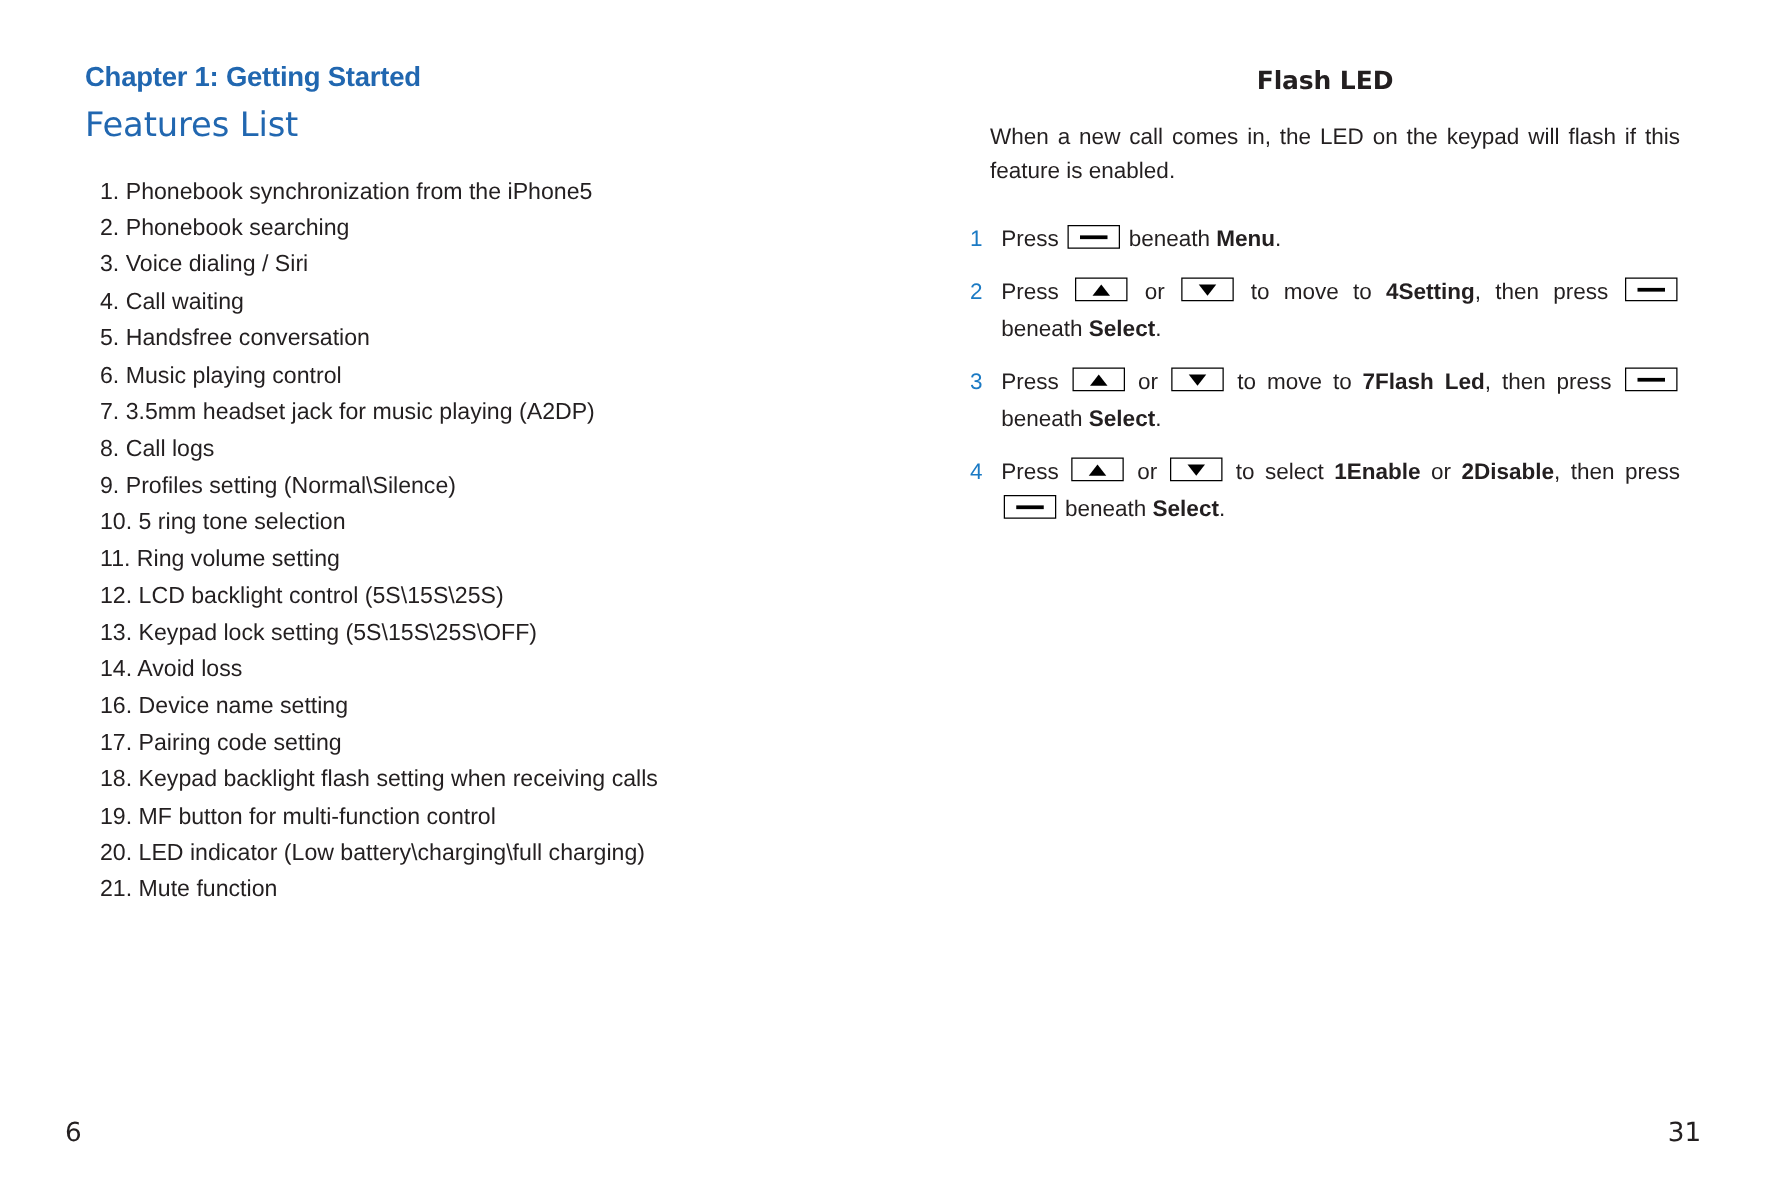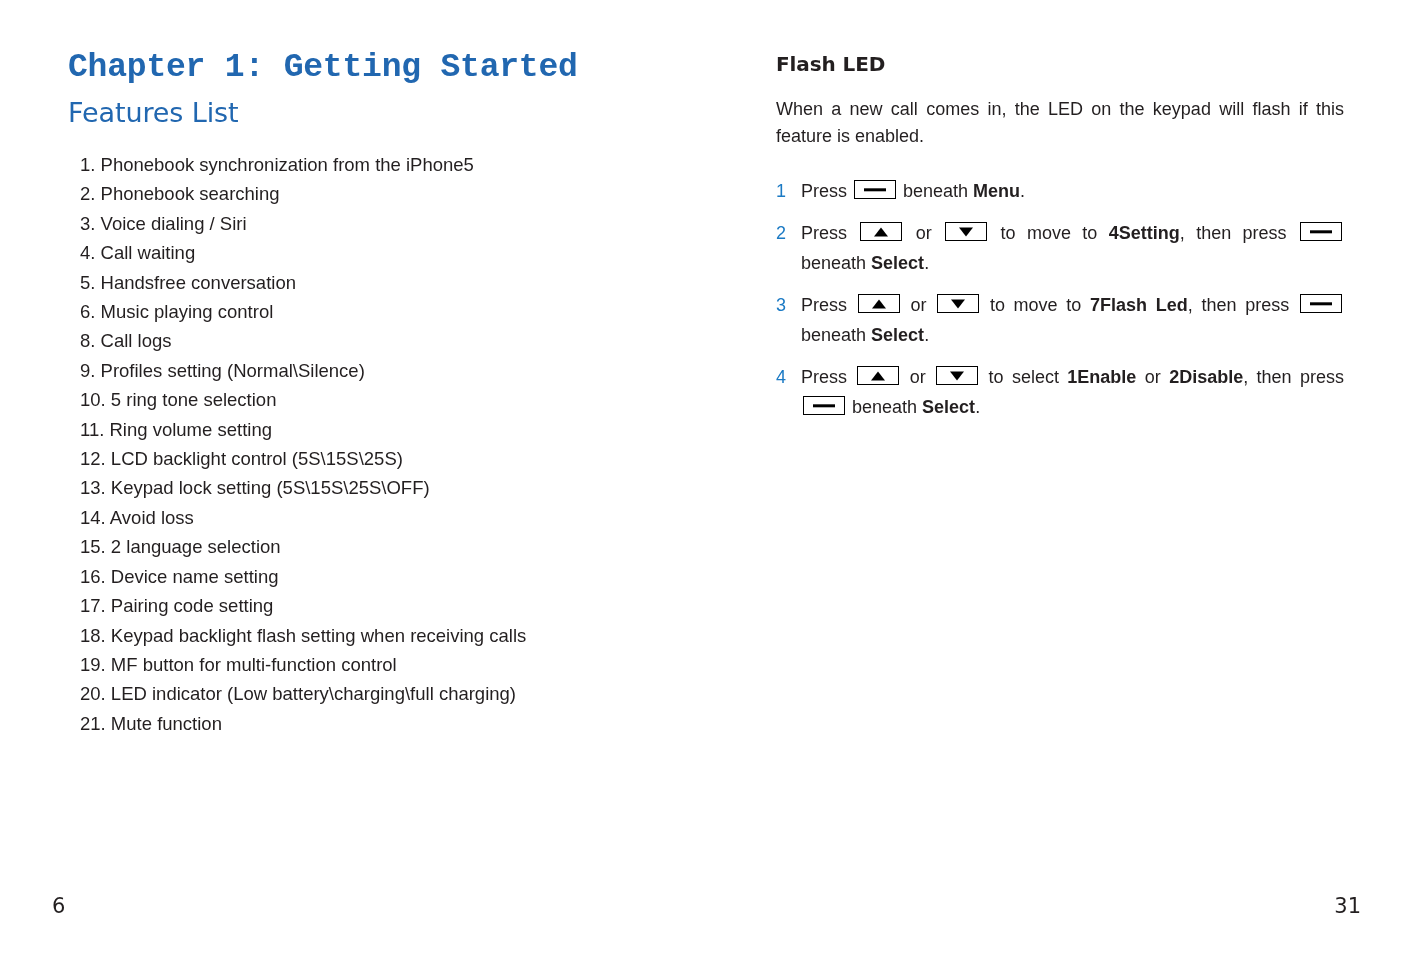--- a/index.html
+++ b/index.html
@@ -30,22 +30,22 @@
   }
   .col-right {
     position: absolute;
     left: 776px;
     top: 52px;
     width: 568px;
   }
 
   
   .chapter-title {
-    font-family: Liberation Mono, monospace;
-    font-size: 33px;
+    font-family: Liberation Sans, sans-serif;
+    font-size: 22px;
     font-weight: bold;
     color: #2167B0;
     letter-spacing: -0.2px;
     line-height: 1.12;
     margin: 0 0 10px 0;
     white-space: nowrap;
   }
   .section-title {
     font-family: "DejaVu Sans", sans-serif;
     font-size: 27px;
@@ -57,20 +57,21 @@
     white-space: nowrap;
   }
   .sub-title {
     font-family: "DejaVu Sans", sans-serif;
     font-size: 20px;
     font-weight: bold;
     color: #231f20;
     letter-spacing: -0.1px;
     line-height: 1.2;
     margin: 0 0 20px 0;
+    text-align: center;
   }
 
   
   .feature-list {
     list-style: none;
     margin: 12px;
     padding: 0;
   }
   .feature-list li {
     font-size: 18.5px;
@@ -79,21 +80,21 @@
     white-space: nowrap;
   }
 
   
   .body-para {
     font-size: 18px;
     line-height: 27px;
     color: #231f20;
     text-align: justify;
     text-justify: inter-word;
-    margin: 0 0 26px 0;
+    margin: 0 0 26px 16px;
   }
 
   
   .steps {
     margin: 0;
     padding: 0;
     list-style: none;
   }
   .step {
     position: relative;
@@ -180,28 +181,28 @@
 
     <h2 class="section-title">Features List</h2>
 
     <ul class="feature-list" id="feature-list">
         <li>1. Phonebook synchronization from the iPhone5</li>
         <li>2. Phonebook searching</li>
         <li>3. Voice dialing / Siri</li>
         <li>4. Call waiting</li>
         <li>5. Handsfree conversation</li>
         <li>6. Music playing control</li>
+        <li>7. 3.5mm headset jack for music playing (A2DP)</li>
         <li>8. Call logs</li>
         <li>9. Profiles setting (Normal\Silence)</li>
         <li>10. 5 ring tone selection</li>
         <li>11. Ring volume setting</li>
         <li>12. LCD backlight control (5S\15S\25S)</li>
         <li>13. Keypad lock setting (5S\15S\25S\OFF)</li>
         <li>14. Avoid loss</li>
-        <li>15. 2 language selection</li>
         <li>16. Device name setting</li>
         <li>17. Pairing code setting</li>
         <li>18. Keypad backlight flash setting when receiving calls</li>
         <li>19. MF button for multi-function control</li>
         <li>20. LED indicator (Low battery\charging\full charging)</li>
         <li>21. Mute function</li>
       </ul>
   </div>
 
   <div class="page-num page-num-left">6</div>

